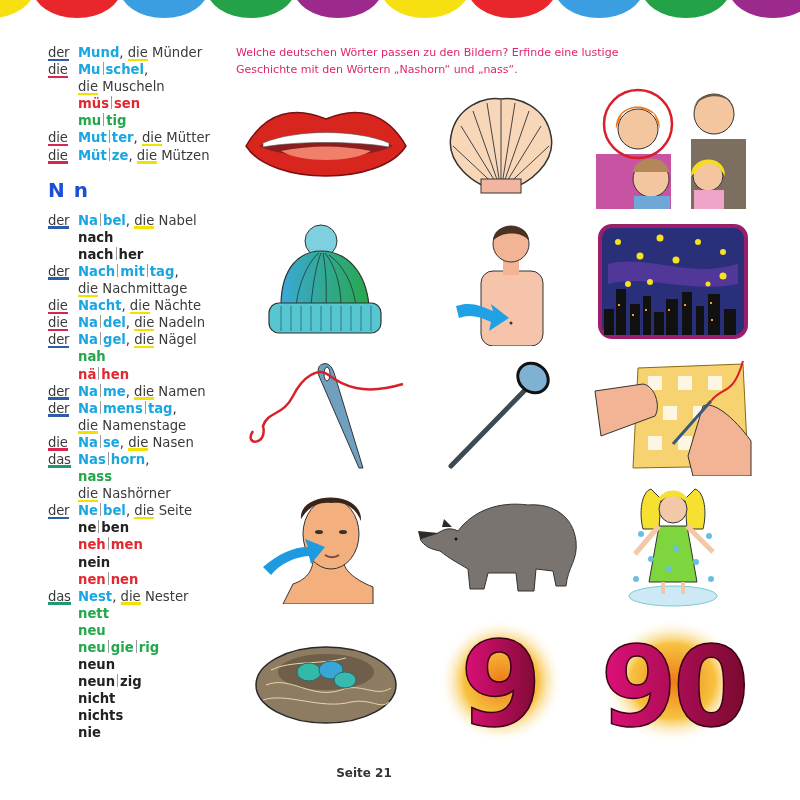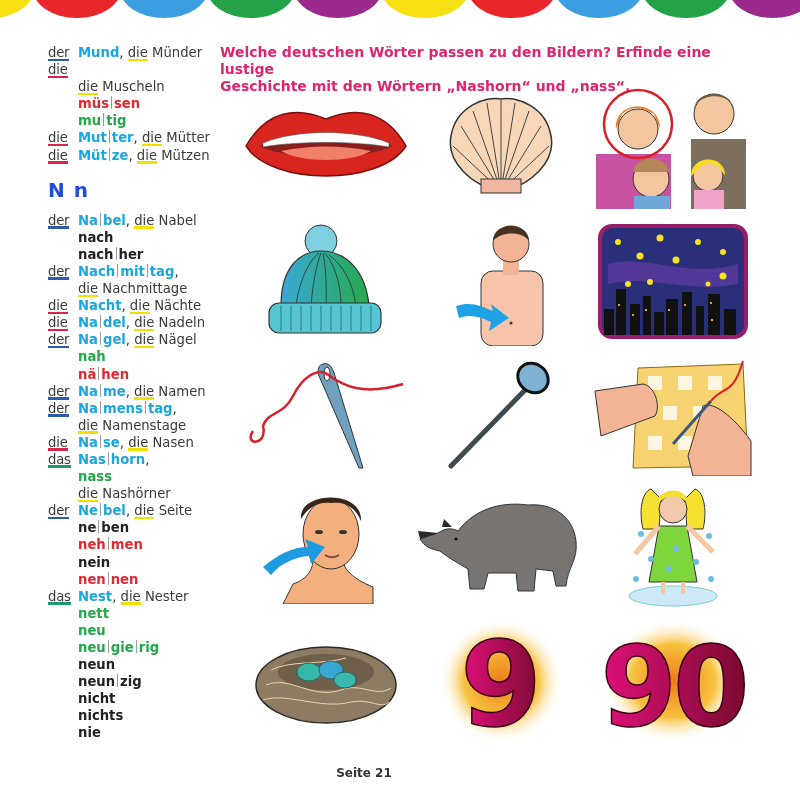--- a/index.html
+++ b/index.html
@@ -24,21 +24,21 @@
   .die::after { content: ""; position: absolute; left: 0; right: 0; bottom: 0px; height: 2.5px; background: #f2e100; }
 
   .c-noun { color: #1aa6e0; }
   .c-verb { color: #e4262f; }
   .c-adj  { color: #22a84a; }
   .c-other{ color: #222222; }
 
   .section-head { height: 48px; display: flex; align-items: center; font-size: 20px; font-weight: bold; color: #1d4ed8; letter-spacing: 1px; padding-top: 4px; }
 
   
-  .instruction { position: absolute; left: 220px; top: 44px; width: 530px; font-size: 14px; font-weight: bold; color: #e0246d; line-height: 17px; }
+  .instruction { position: absolute; left: 236px; top: 44px; width: 530px; font-size: 11px; font-weight: normal; color: #e0246d; line-height: 17px; }
 
   
   .grid { position: absolute; left: 238px; top: 80px; width: 520px; height: 680px; display: grid;
           grid-template-columns: 175px 175px 170px; grid-template-rows: 132px 138px 132px 128px 140px; }
   .cell { position: relative; display: flex; align-items: center; justify-content: center; }
   .cell svg { display: block; }
 
   .footer { position: absolute; left: 0; width: 728px; top: 766px; text-align: center; font-size: 12px; font-weight: bold; color: #333; }
 </style>
 </head>
@@ -58,20 +58,21 @@
   </div>
 
 <div class="wordlist">
   <div id="section-m">
       <div class="row">
         <div class="art"><span style="--ul: #2f5ca8;">der</span></div>
         <div class="body"><span class="head c-noun"><span>Mund</span></span><span class="plain">, </span><span class="plain die">die</span><span class="plain"> Münder</span></div>
       </div>
       <div class="row">
         <div class="art"><span style="--ul: #d8254e;">die</span></div>
+        <div class="body"><span class="head c-noun"><span>Mu</span><span class="sep"></span><span>schel</span></span><span class="plain">,</span></div>
       </div>
       <div class="row">
         <div class="art"></div>
         <div class="body"><span class="plain die">die</span><span class="plain"> Muscheln</span></div>
       </div>
       <div class="row">
         <div class="art"></div>
         <div class="body"><span class="head c-verb"><span>müs</span><span class="sep"></span><span>sen</span></span></div>
       </div>
       <div class="row">

